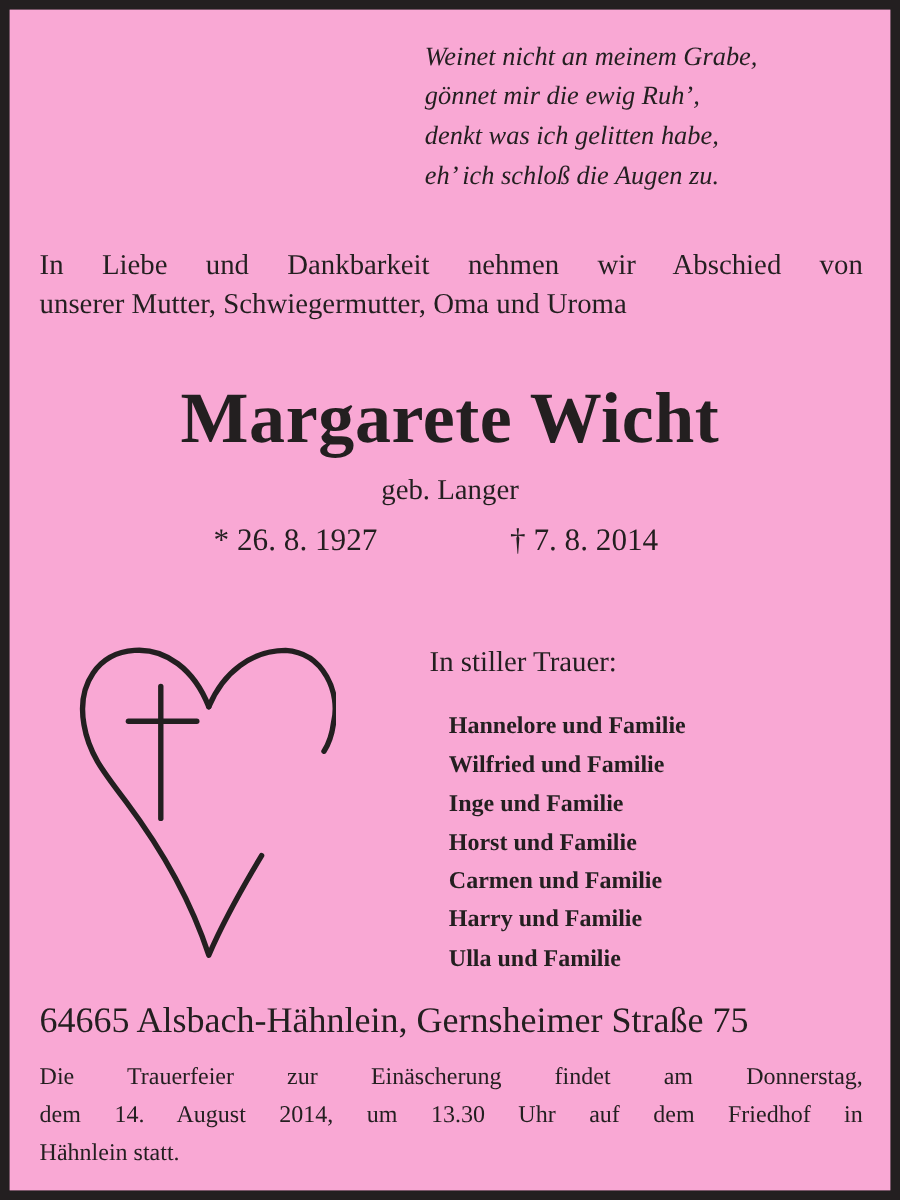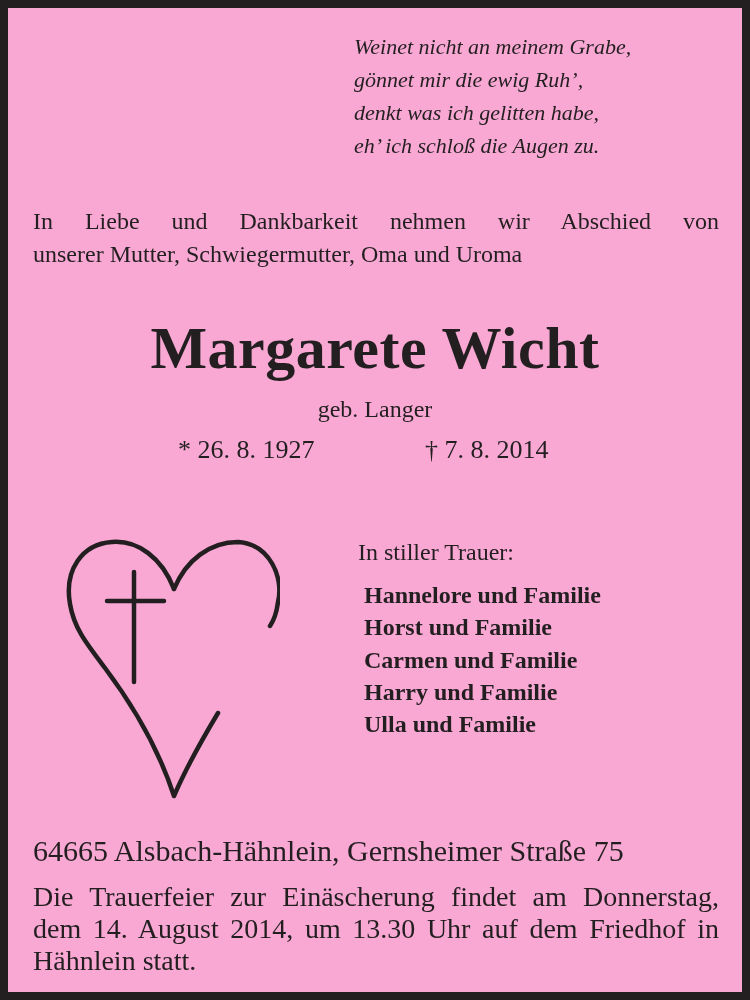--- a/index.html
+++ b/index.html
@@ -28,26 +28,26 @@
       font-weight: bold; font-size: 60px; line-height: 80px; letter-spacing: 0.5px;
     }
     .maiden {
       left: 0; width: 734px; top: 384px; text-align: center; font-size: 24px; line-height: 34px;
     }
     .born { left: 170px; top: 424px; font-size: 26px; line-height: 36px; }
     .died { left: 417px; top: 424px; font-size: 26px; line-height: 36px; }
     .heart { left: 42px; top: 520px; width: 230px; height: 280px; }
     .mourn-label { left: 350px; top: 527px; font-size: 24px; line-height: 34px; text-align: right; }
     .mourners {
-      left: 350px; top: 565px; font-size: 24px; line-height: 32.3px; font-weight: bold;
-      list-style: none; margin: 6px; padding: 0;
+      left: 350px; top: 565px; font-size: 20px; line-height: 32.3px; font-weight: bold;
+      list-style: none; margin: 16px; padding: 0;
     }
     .address { left: 25px; top: 826px; font-size: 30px; line-height: 34px; }
     .ceremony {
-      left: 25px; top: 873px; width: 686px; font-size: 28px; line-height: 32px;
+      left: 25px; top: 873px; width: 686px; font-size: 20px; line-height: 32px;
       white-space: normal;
     }
     .ceremony span { display: block; }
     .ceremony .j { text-align: justify; text-align-last: justify; }
   </style>
 </head>
 <body>
 
 <div class="page">
 
@@ -73,20 +73,22 @@
       <path d="M 124 61 C 112 30, 88 12, 62 14 C 32 16, 14 42, 20 76 C 24 100, 36 115, 55 140 C 85 180, 110 225, 124 268 C 136 240, 150 215, 168 185"></path>
       <path d="M 124 61 C 136 32, 160 14, 188 14 C 220 16, 234 50, 228 74 C 227 82, 224 92, 220 98"></path>
       <path d="M 84 44 L 84 154"></path>
       <path d="M 57 73 L 114 73"></path>
     </svg>
   </div>
 
   <div class="abs mourn-label">In stiller Trauer:</div>
   <ul class="abs mourners">
     <li>Hannelore und Familie</li>
+    <li>Wilfried und Familie</li>
+    <li>Inge und Familie</li>
     <li>Horst und Familie</li>
     <li>Carmen und Familie</li>
     <li>Harry und Familie</li>
     <li>Ulla und Familie</li>
   </ul>
 
   <div class="abs address">64665 Alsbach-Hähnlein, Gernsheimer Straße 75</div>
 
   <div class="abs ceremony">
     <span class="j">Die Trauerfeier zur Einäscherung findet am Donnerstag,</span>

